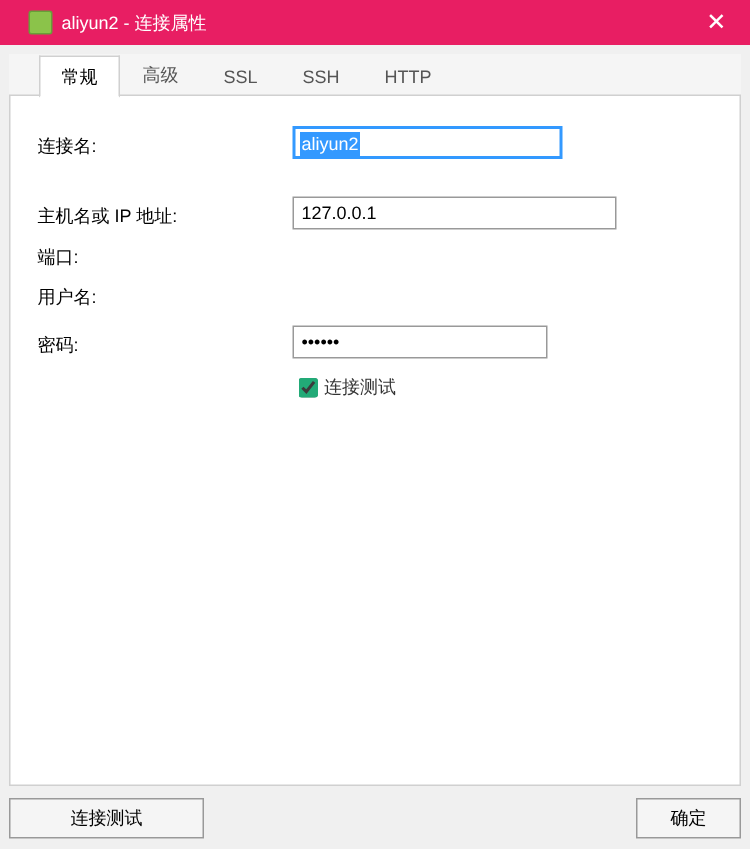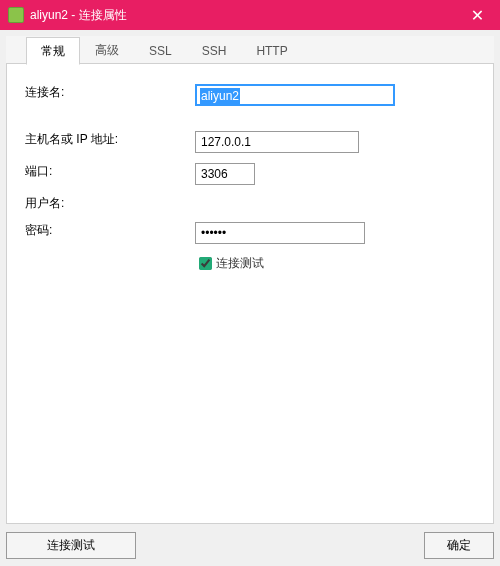--- a/index.html
+++ b/index.html
@@ -1,33 +1,33 @@
 <!DOCTYPE html>
 <html><head>
 <meta charset="utf-8">
 <style>
   * { box-sizing: border-box; font-family: "Microsoft YaHei", "SimSun", sans-serif; }
   body { margin: 0; background: #f0f0f0; width: 500px; height: 566px; overflow: hidden; font-size: 12px; color: #333; }
-  .titlebar { background: #e81e63; color: #fff; height: 30px; display: flex; align-items: center; padding: 0 0 0 8px; }
+  .titlebar { background: #e81e63; color: #fff; height: 30px; display: flex; align-items: center; padding: 0 0 0 19px; }
   .titlebar .title { flex: 1; font-size: 12px; }
   .titlebar .close { width: 45px; height: 30px; display: flex; align-items: center; justify-content: center; font-size: 16px; }
   .app-icon { width: 16px; height: 16px; background: #8bc34a; border: 1px solid #689f38; margin-right: 6px; border-radius: 2px; }
   .tabs { display: flex; background: #f5f5f5; border-bottom: 1px solid #d0d0d0; height: 28px; margin: 6px 6px 0 6px; }
   .tab { padding: 0 14px; display: flex; align-items: center; color: #555; cursor: default; border: 1px solid transparent; border-bottom: none; height: 28px; }
   .tab.active { background: #fff; border: 1px solid #d0d0d0; border-bottom: 1px solid #fff; position: relative; top: 1px; color: #000; margin-left: 20px; }
   .panel { background: #fff; margin: 0 6px; border: 1px solid #d0d0d0; border-top: none; height: 460px; padding: 20px 18px 10px 18px; }
-  .row { display: flex; align-items: flex-start; margin-bottom: 10px; }
+  .row { display: flex; align-items: flex-end; margin-bottom: 10px; }
   .row.gap { margin-top: 25px; }
   .row .label { width: 170px; color: #000; }
   .row .field { flex: 1; }
   input[type=text], input[type=password] { border: 1px solid #999; padding: 3px 5px; font-size: 12px; height: 22px; }
-  .inp-name { width: 200px; border: 2px solid #3399ff; background: #fff; }
+  .inp-name { width: 180px; border: 2px solid #3399ff; background: #fff; }
   .inp-name::selection { background: #3399ff; color: #fff; }
   .sel { background: #3399ff; color: #fff; padding: 1px 1px; }
-  .inp-long { width: 164px; }
+  .inp-long { width: 216px; }
   .inp-port { width: 60px; }
   .inp-user { width: 170px; }
   .chkrow { margin-left: 170px; display: flex; align-items: center; margin-top: 4px; }
   .chkrow input { margin-right: 4px; accent-color: #2a7; }
   .footer { display: flex; padding: 8px 6px; background: #f0f0f0; }
   .footer button { height: 27px; border: 1px solid #999; background: #f5f5f5; font-size: 12px; padding: 0 18px; cursor: default; }
   .btn-test { width: 130px; }
   .spacer { flex: 1; }
   .btn-ok, .btn-cancel { width: 70px; margin-left: 6px; }
   .btn-ok { border: 2px solid #7aa7d8; }
@@ -64,23 +64,20 @@
 
   <div class="row gap">
     <div class="label">主机名或 IP 地址:</div>
     <div class="field">
       <input type="text" class="inp-long" value="127.0.0.1" style="">
     </div>
   </div>
 
   <div class="row">
     <div class="label">端口:</div>
-    <div class="field">
-      <input type="text" class="inp-port" value="3306" style="">
-    </div>
   </div>
 
   <div class="row">
     <div class="label">用户名:</div>
   </div>
 
   <div class="row">
     <div class="label">密码:</div>
     <div class="field">
       <input type="text" class="inp-user" value="••••••" style="">

